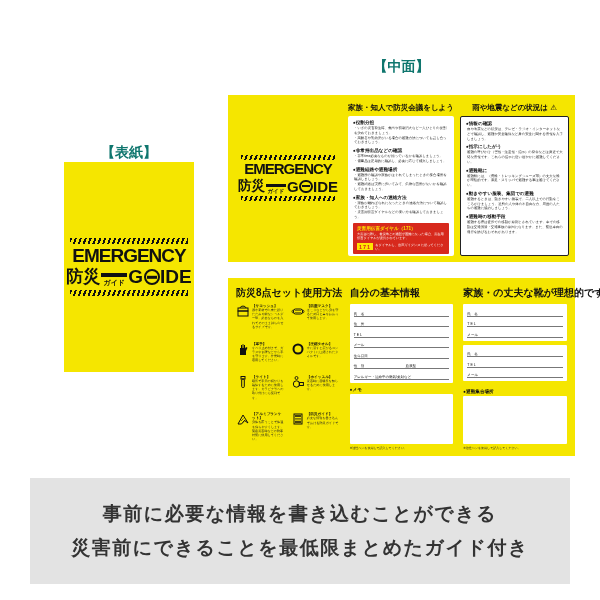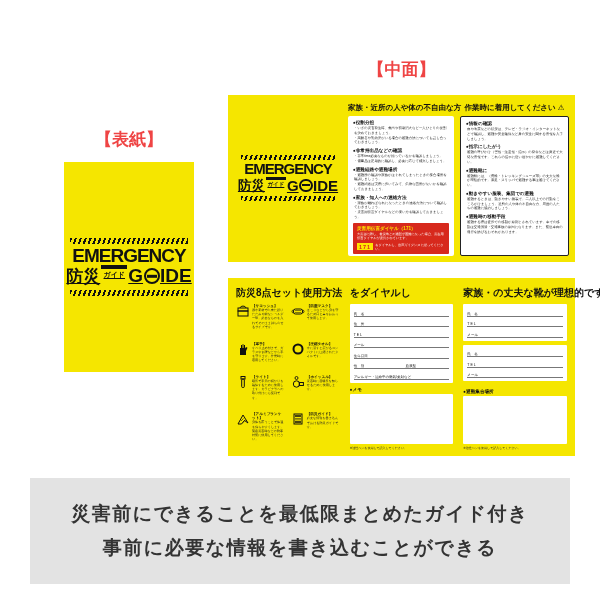--- a/index.html
+++ b/index.html
@@ -1,36 +1,36 @@
 <!DOCTYPE html>
 <html><head>
 <meta charset="utf-8">
 <style>
   html,body { margin:0; padding:0; }
   body {
     width:600px; height:600px; background:#ffffff; position:relative; overflow:hidden;
     font-family:"Liberation Sans","DejaVu Sans",sans-serif; color:#111;
     -webkit-text-size-adjust:none;
   }
-  .sec-label { position:absolute; font-weight:bold; font-size:17px; text-align:center; color:#ef4444; }
-  #cover-label { left:64px; top:128px; width:130px; }
+  .sec-label { position:absolute; font-weight:bold; font-size:14px; text-align:center; color:#0f766e; }
+  #cover-label { left:64px; top:144px; width:130px; }
   #inner-label { left:228px; top:58px; width:347px; }
 
   .yellow { background:#f5e600; }
 
   
   #cover { position:absolute; left:64px; top:162px; width:130px; height:210px;
            display:flex; align-items:center; justify-content:center; }
 
   
   .logo { display:flex; flex-direction:column; align-items:center; }
   .hatch { background:repeating-linear-gradient(110deg,#111 0 2px,transparent 2px 4.6px); }
   .logo .hatch { width:100%; height:6px; }
   .logo-l1 { font-weight:900; letter-spacing:-1px; line-height:1.05; white-space:nowrap;text-align:center; }
-  .logo-l2 { display:flex; align-items:flex-start; font-weight:900; white-space:nowrap;text-decoration:underline; }
+  .logo-l2 { display:flex; align-items:flex-end; font-weight:900; white-space:nowrap; }
   .logo-stack { display:flex; flex-direction:column; align-items:center; margin:0 1px; }
   .logo-badge { background:#111; }
   .gu-wrap { display:inline-flex; align-items:center; }
   .gu-circle { position:relative; display:inline-block; border-radius:50%; border-style:solid; border-color:#111; }
   .gu-bar { position:absolute; left:8%; right:8%; top:50%; transform:translateY(-50%); background:#111; }
 
   .logo--lg .logo-l1 { font-size:19px; }
   .logo--lg .logo-l2 { font-size:19px; }
   .logo--lg .logo-kanji { font-size:17px; }
   .logo--lg .logo-badge { width:26px; height:4px; margin-bottom:1px; }
@@ -147,21 +147,21 @@
               <span class="gu-bar"></span>
             </span>
           <span>IDE</span>
         </span>
       </div>
       <div class="hatch" style="width:94px;"></div>
     </div>
   </div>
 
   <div class="col" id="col1">
-    <div class="col-title">家族・近所の人や体の不自由な方</div>
+    <div class="col-title">家族・知人で防災会議をしよう</div>
     <div class="panel-white">
       <div class="bullet">
         <div class="b-head">●役割分担</div>
         <div class="b-body">・いざの災害発生時、救出や初期消火など一人ひとりの役割を決めておきましょう。
 ・高齢者や乳幼児がいる場合の避難方法についても話し合っておきましょう。</div>
       </div>
       <div class="bullet">
         <div class="b-head">●非常持出品などの確認</div>
         <div class="b-body">・非常time必要なものが揃っているかを確認しましょう。
 ・備蓄品は定期的に確認し、必要に応じて補充しましょう。</div>
@@ -182,21 +182,21 @@
         <div class="dial-row">
           <span class="dial-badge">171</span>
           <span class="dial-suffix">をダイヤルし、音声ガイダンスに従ってください。</span>
         </div>
       </div>
     </div>
   </div>
 
   <div class="col" id="col2">
     <div class="col-title">
-      <span>作業時に着用してください</span>
+      <span>雨や地震などの状況は</span>
       <span>⚠</span>
     </div>
     <div class="panel-white">
       <div class="bullet">
         <div class="b-head">●情報の確認</div>
         <div class="b-body">雨や地震などの状況は、テレビ・ラジオ・インターネットなどで確認し、避難や安全確保など身の安全に関する情報を入手しましょう。</div>
       </div>
       <div class="bullet">
         <div class="b-head">●指示にしたがう</div>
         <div class="b-body">避難の呼びかけ（警報・注意報・指示）の発令などは身近で大切な情報です。これらの指示に従い速やかに避難してください。</div>
@@ -301,21 +301,21 @@
           </svg>
         <div>
             <div class="i-label">【防災ガイド】</div>
         <div class="i-body">必要な情報を書き込んでおける防災ガイドです。</div>
           </div>
       </div>
     </div>
   </div>
 
   <div class="panel">
-    <div class="panel-title">をダイヤルし</div>
+    <div class="panel-title">自分の基本情報</div>
     <div class="form-box">
       <div class="f-row">
           <span class="fl">氏　名</span>
         </div>
       <div class="f-row">
           <span class="fl">住　所</span>
         </div>
       <div class="f-row">
           <span class="fl">T E L</span>
         </div>
@@ -366,15 +366,15 @@
           <span class="fl">メール</span>
         </div>
     </div>
     <div class="small-head">●避難集合場所</div>
     <div class="free-box"></div>
     <div class="note">※油性ペンを使用して記入してください。</div>
   </div>
 </div>
 
 <div id="caption">
+  <div class="cap-line">事前に必要な情報を書き込むことができる</div>
   <div class="cap-line">災害前にできることを最低限まとめたガイド付き</div>
-  <div class="cap-line">事前に必要な情報を書き込むことができる</div>
 </div>
 
 </body></html>

